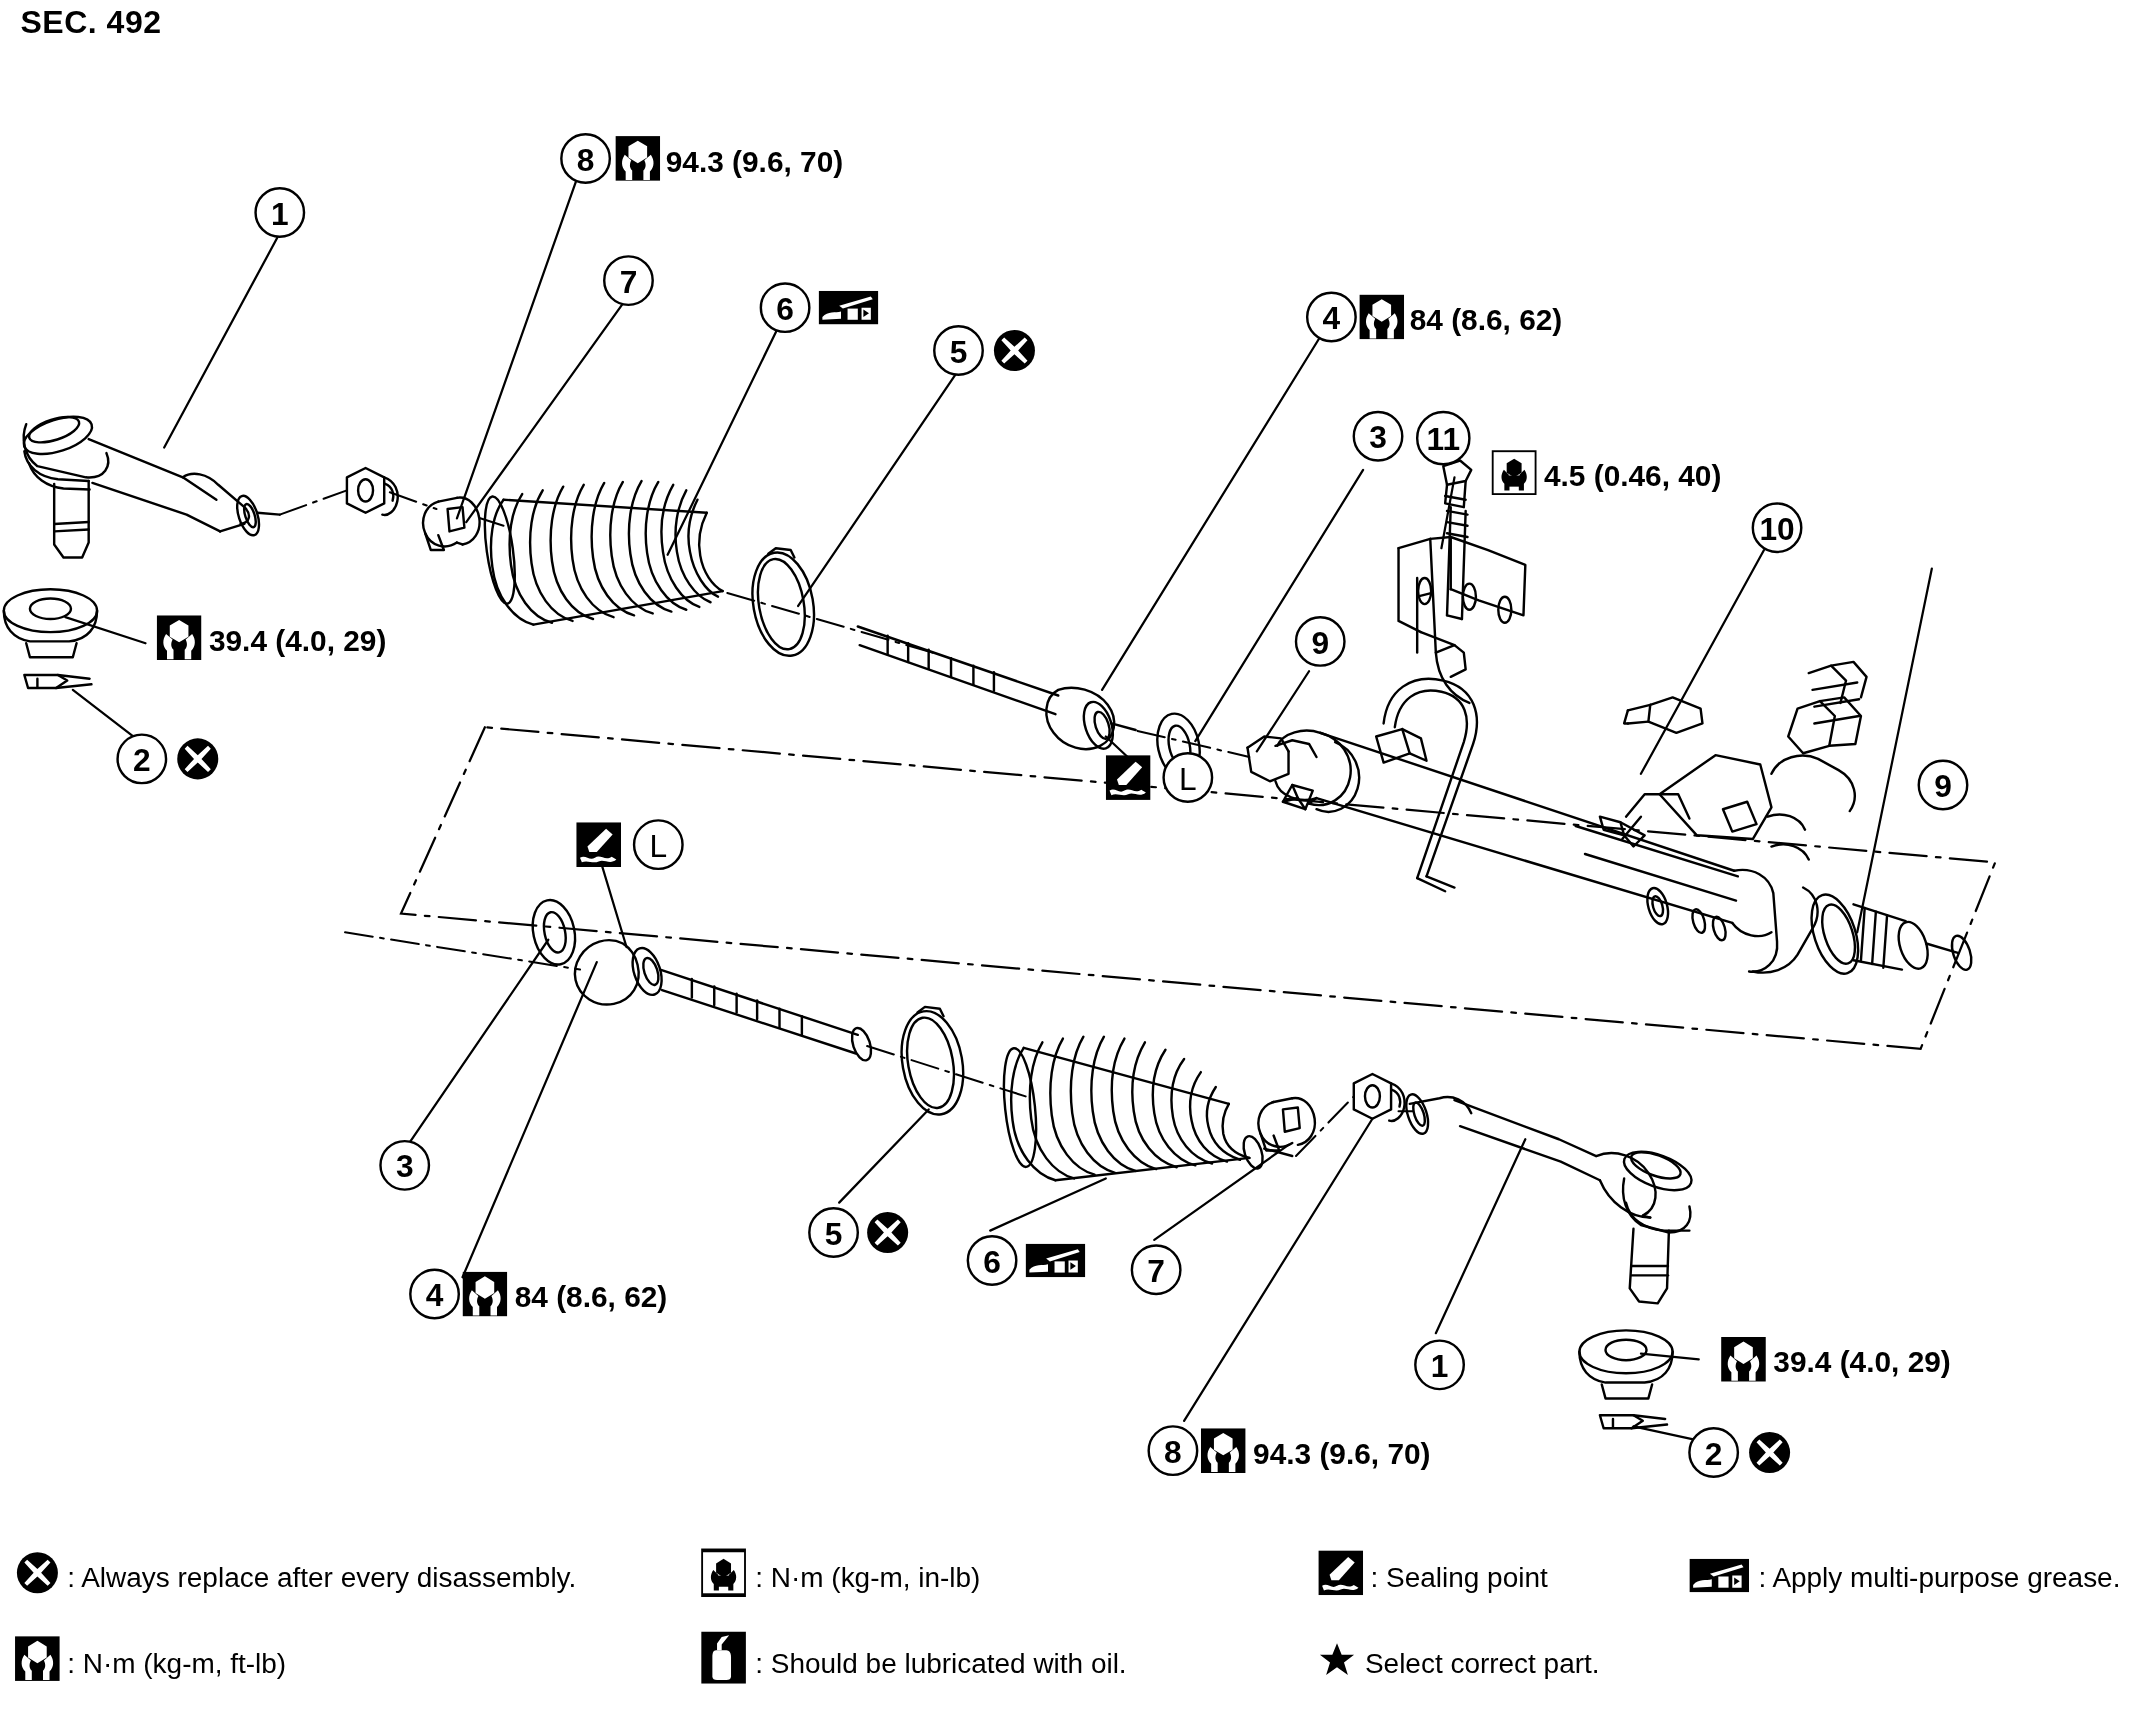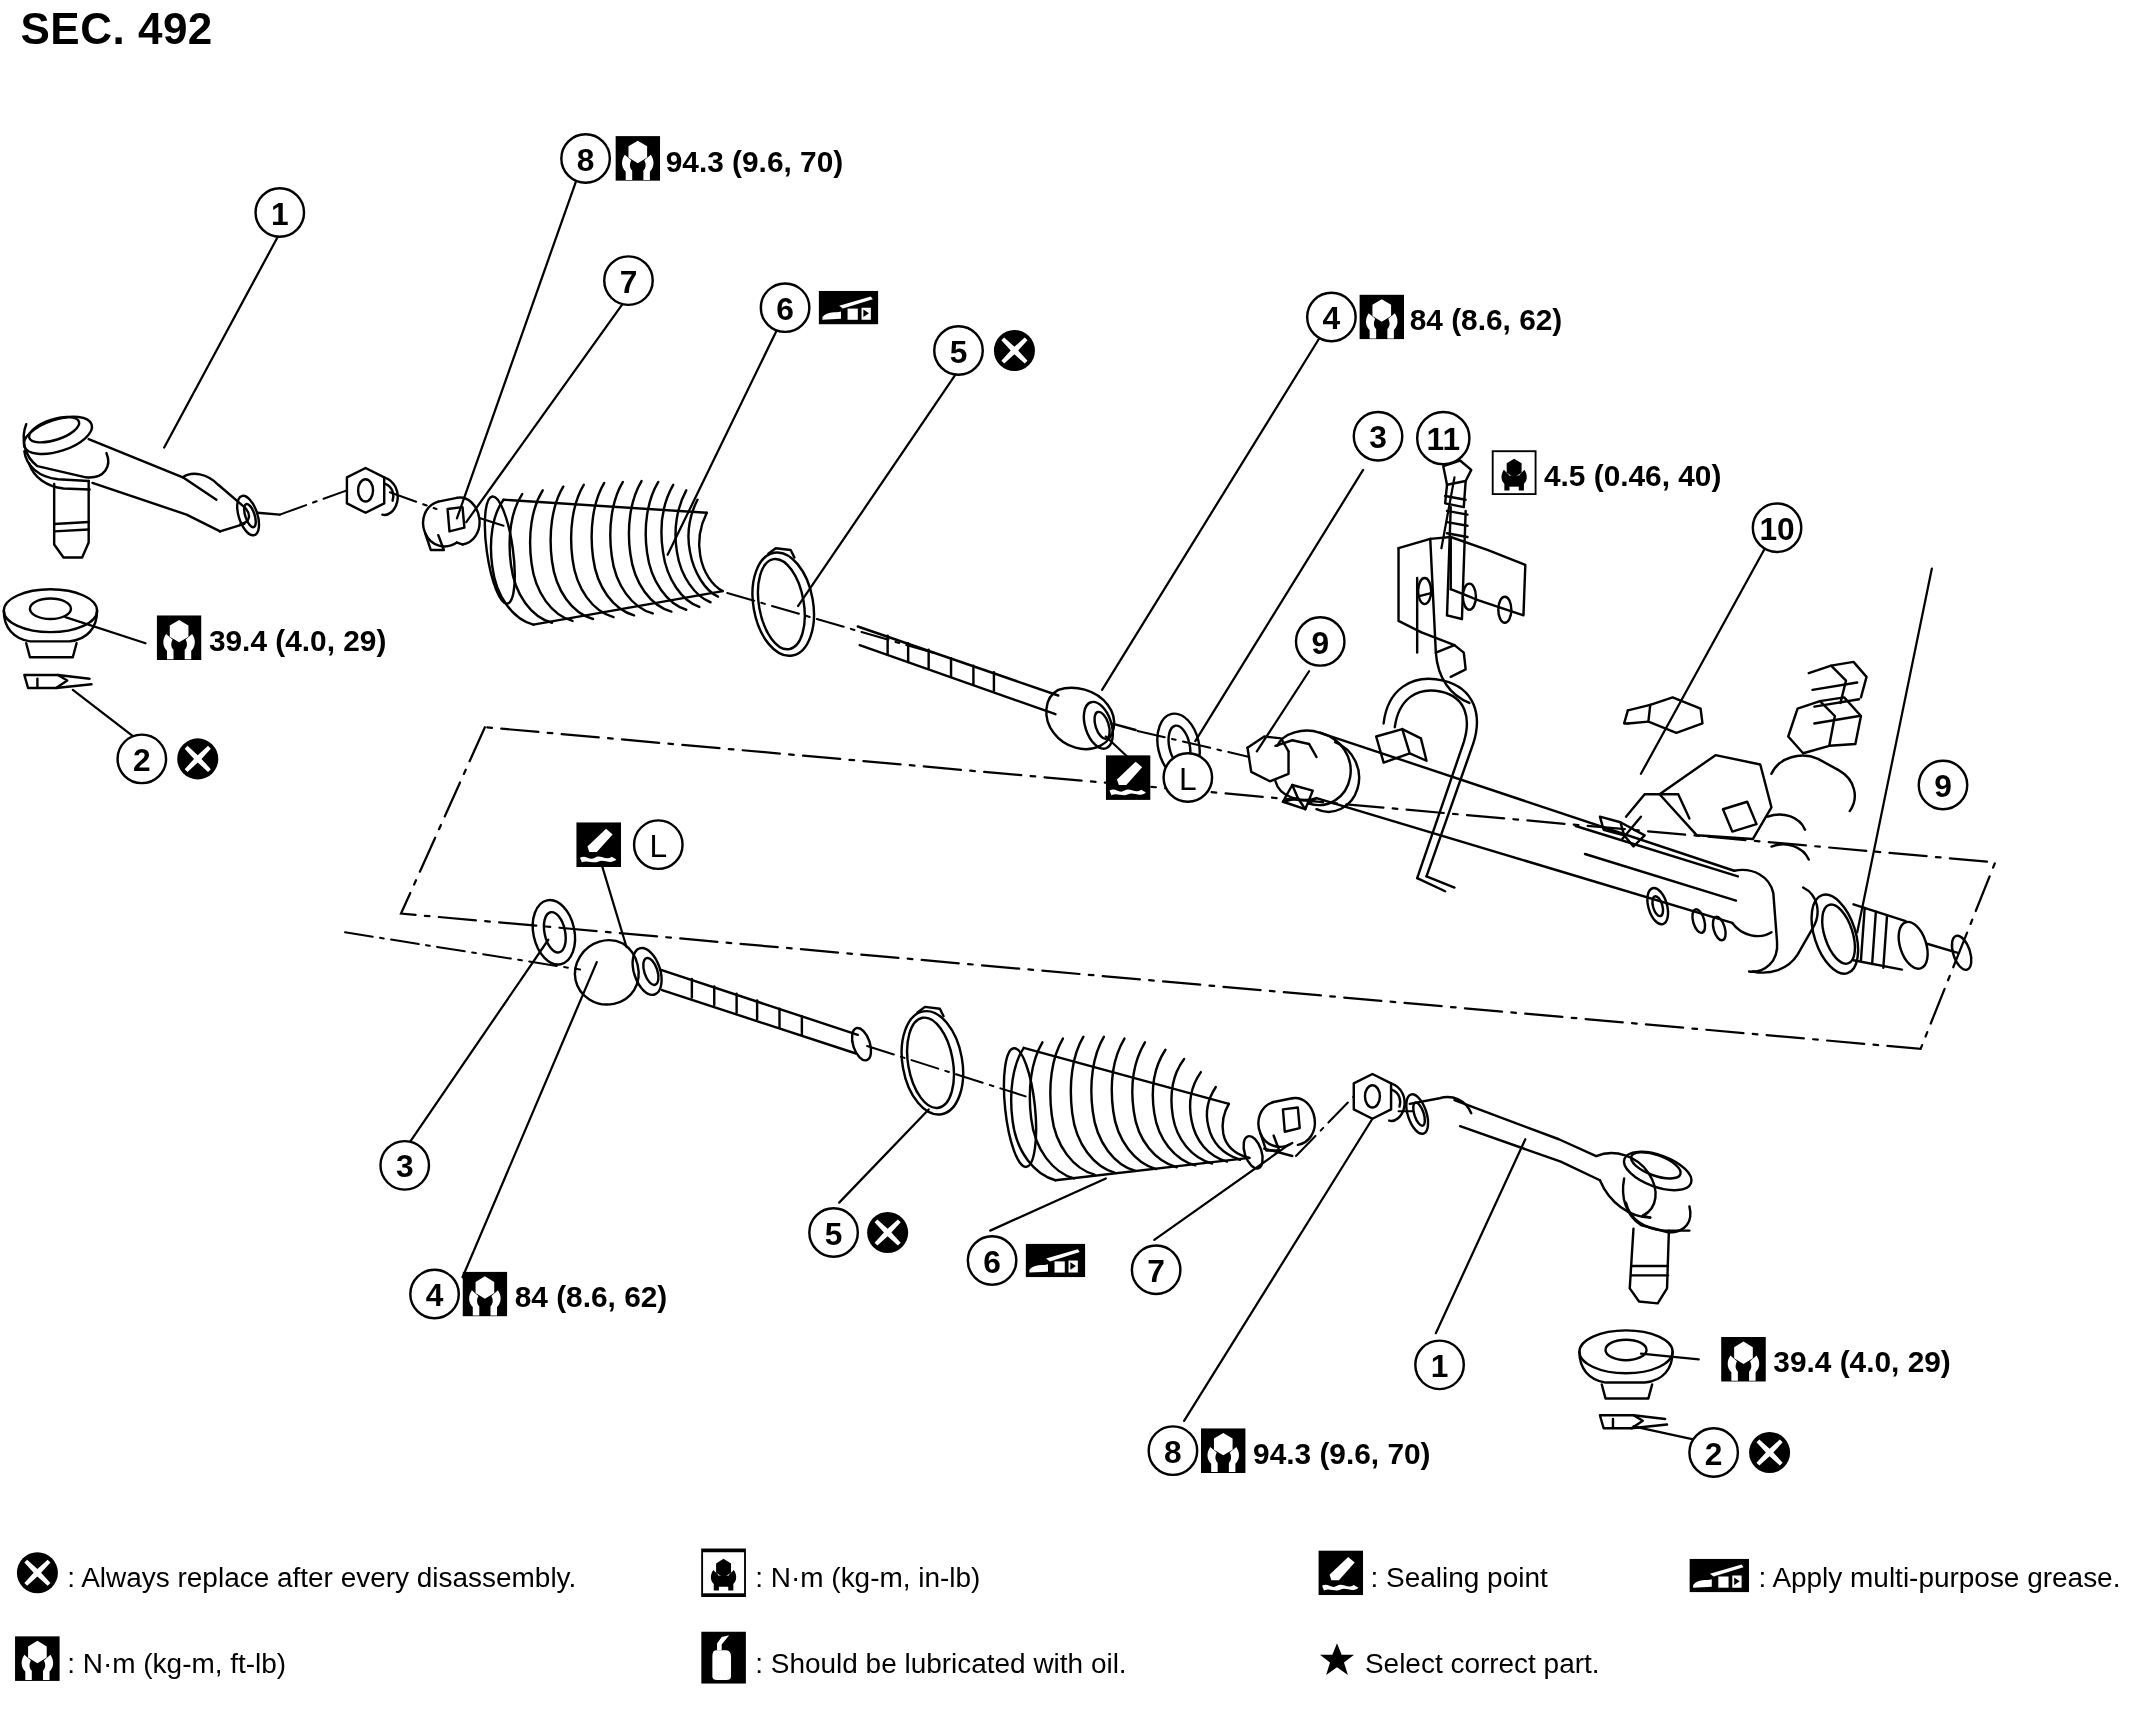--- a/index.html
+++ b/index.html
@@ -1,19 +1,19 @@
 <!DOCTYPE html>
 <html style="font-size:15px"><head>
 <meta charset="utf-8">
 <title>SEC. 492</title>
 <style>
   html,body{margin:0;padding:0;background:#ffffff;}
   body{width:2151px;height:1721px;position:relative;overflow:hidden;
        font-family:"Liberation Sans","DejaVu Sans",sans-serif;color:#000;}
-  #page-title{position:absolute;left:20.5px;top:3.7px;font-size:44px;font-weight:bold;letter-spacing:0.5px;}
+  #page-title{position:absolute;left:20.5px;top:3.7px;font-size:32px;font-weight:bold;letter-spacing:0.5px;}
   .diagram-svg{position:absolute;left:0;top:0;width:2151px;height:1721px;}
   svg text{font-family:"Liberation Sans","DejaVu Sans",sans-serif;}
 </style>
 </head>
 <body>
 
 <div id="page-title">SEC. 492</div>
 
 <svg class="diagram-svg" viewBox="0 0 2307 1846" xmlns="http://www.w3.org/2000/svg">
   <defs>

